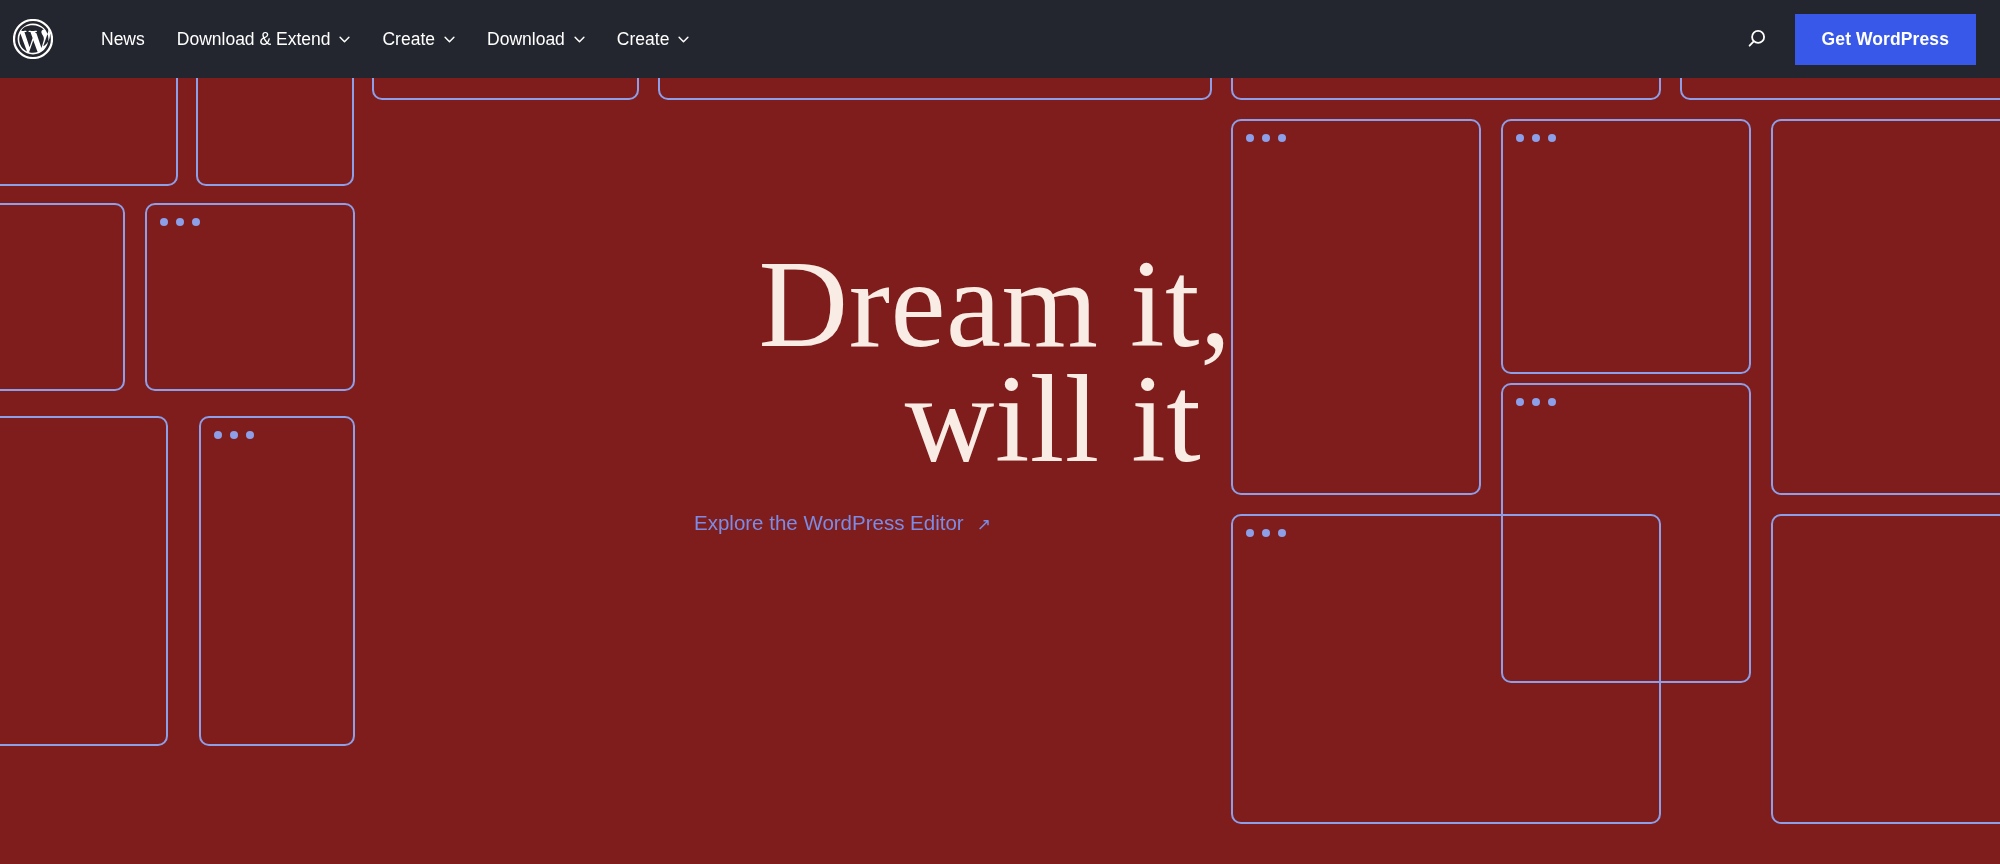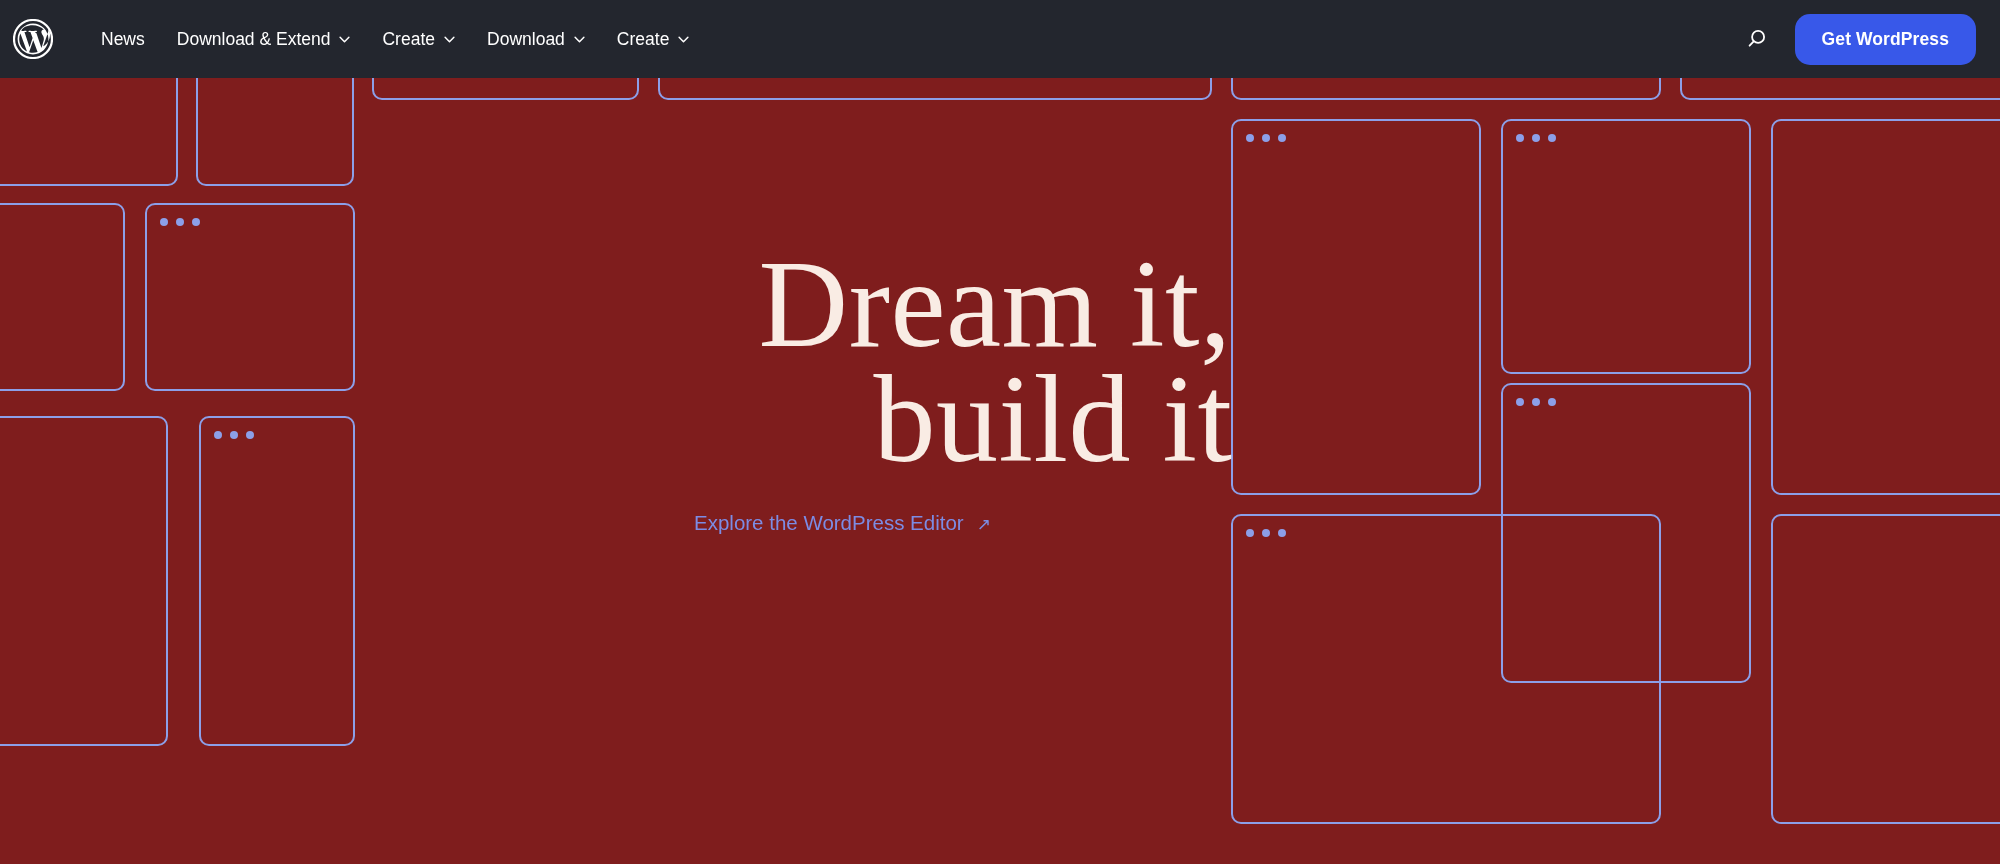--- a/index.html
+++ b/index.html
@@ -126,21 +126,21 @@
     background: none;
     border: none;
     cursor: pointer;
     margin-right: 14px;
   }
 
   .cta-btn {
     background: #3858e9;
     color: #ffffff;
     border: none;
-    border-radius: 15px;
+    border-radius: 0;
     font-size: 17.5px;
     font-weight: bold;
     font-family: "Liberation Sans", sans-serif;
     padding: 15px 27px;
     cursor: pointer;
     white-space: nowrap;
     letter-spacing: 0.1px;
   }
 
   
@@ -335,21 +335,21 @@
         </svg>
       </button>
       <button class="cta-btn">Get WordPress</button>
     </div>
   </header>
 
   <section class="hero">
     <div class="hero-inner">
       <h1 class="hero-title">
         <span class="l1">Dream it,</span>
-        <span class="l2">build it</span>
+        <span class="l2">will it</span>
       </h1>
 
 
       <a class="hero-link" href="#">
         <span>Explore the WordPress Editor</span>
         <span class="arrow">↗</span>
       </a>
     </div>
   </section>
 

